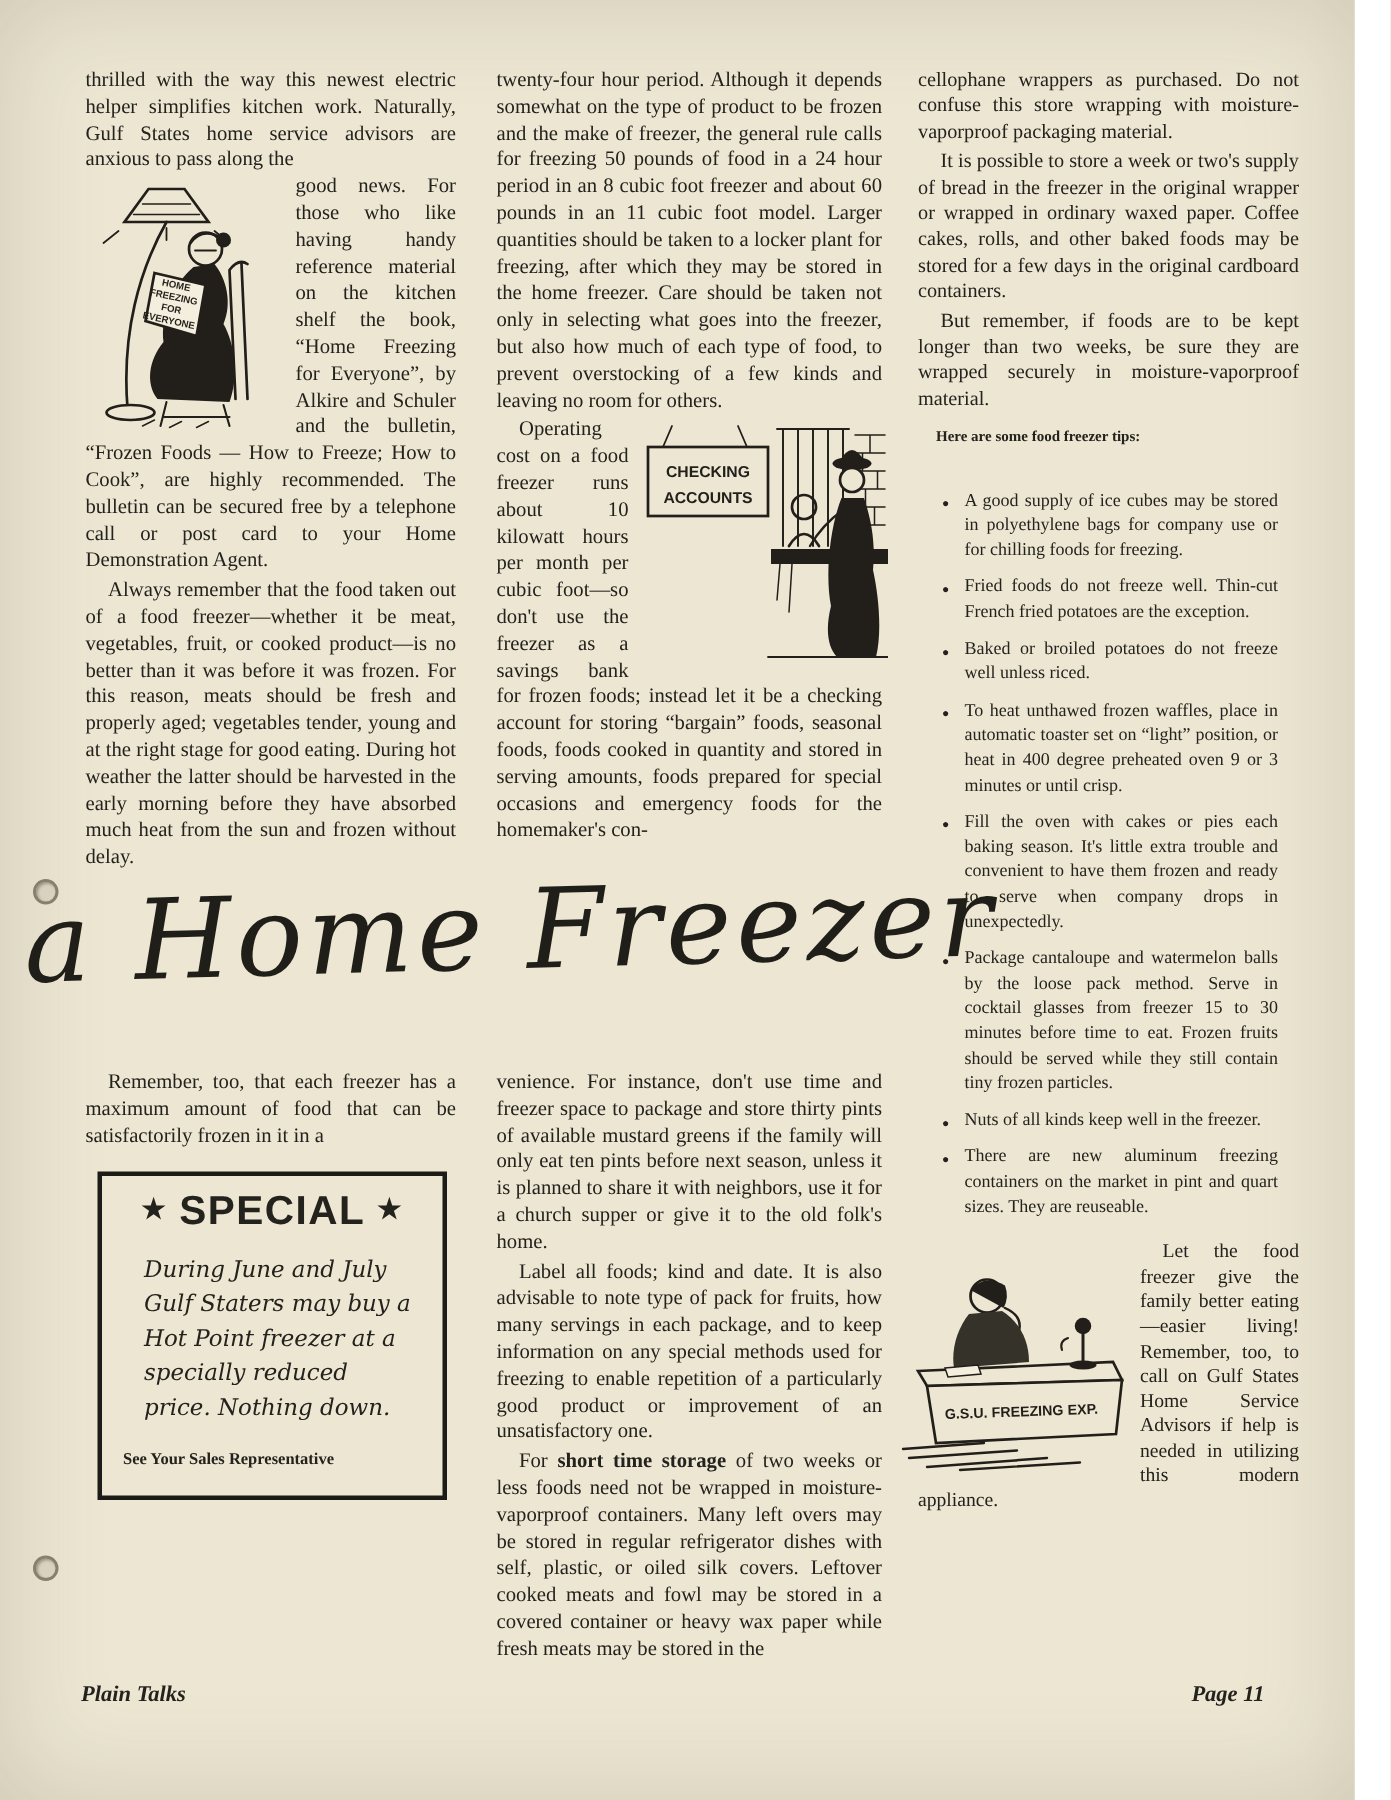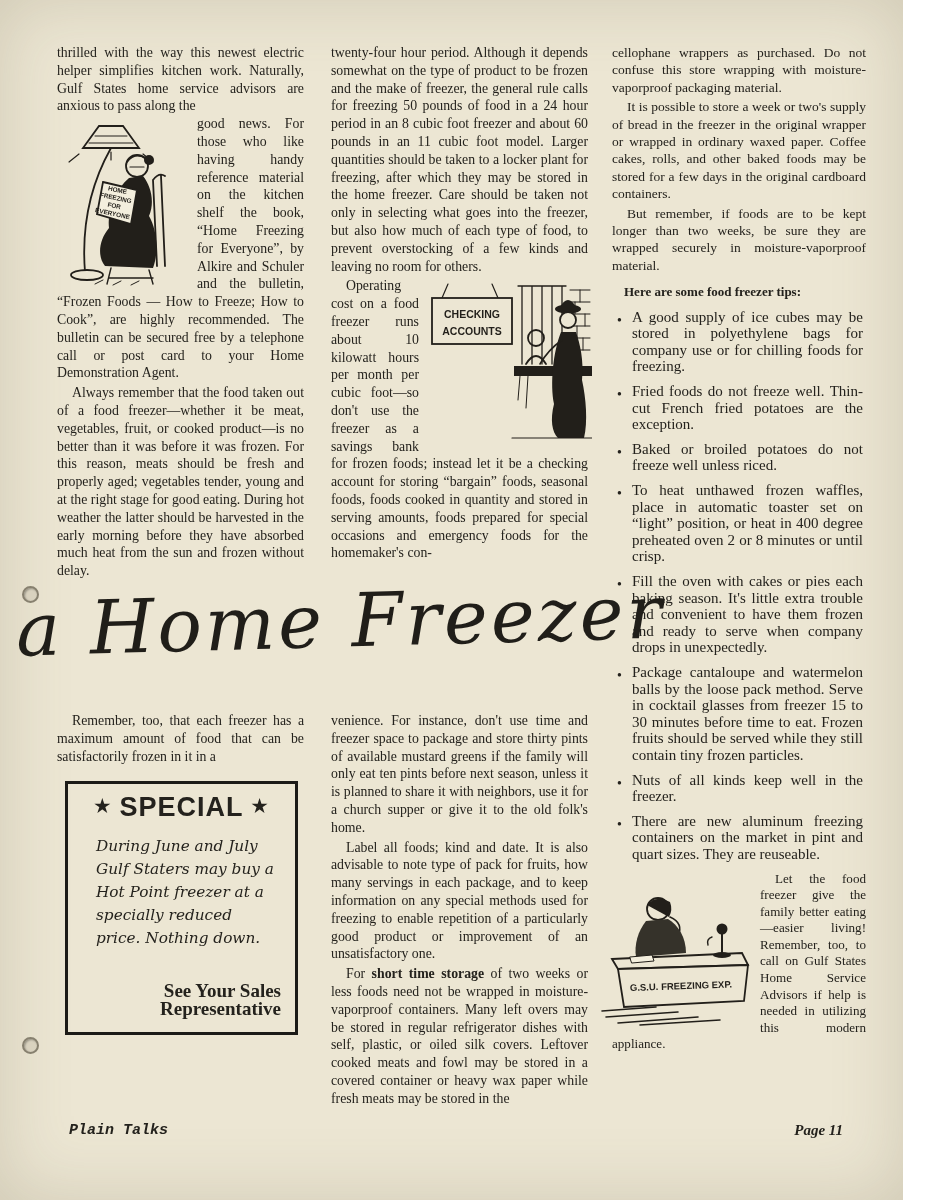--- a/index.html
+++ b/index.html
@@ -33,22 +33,22 @@
   }
 
   
   .illus { display:block; }
   .illus-reading  { float:left;  width:132px; height:168px; margin:3px 10px 2px -2px; }
   .illus-checking { float:right; width:164px; height:162px; margin:3px -4px 4px 9px; }
   .illus-desk     { float:left;  width:152px; height:152px; margin:4px 8px 2px -12px; }
   .illus text { font-family:"Liberation Sans", sans-serif; font-weight:bold; fill:#221f1a; }
 
   
-  .tips-heading { font-weight:bold; margin:9px 0 8px; text-indent:12px; font-size:13px; }
-  .tips { margin:3px; padding:0; list-style:none; font-size:15px; line-height:16.6px; }
+  .tips-heading { font-weight:bold; margin:9px 0 24px; text-indent:12px; font-size:10px; }
+  .tips { margin:14px; padding:0; list-style:none; font-size:12px; line-height:16.6px; }
   .tips li { position:relative; margin:0 0 8px; padding-left:17px; }
   .tips li::before { content:"●"; position:absolute; left:2px; top:3px; font-size:8px; }
 
   .closing-block { margin-top:6px; }
   .closing { font-size:13.1px; line-height:16.6px; }
 
   
   .special-box {
     margin:16px 6px 0 8px; border:3px solid #1c1b17;
     padding:12px 14px 14px; background:transparent;
@@ -56,29 +56,29 @@
   .special-title {
     text-align:center; font-family:"Liberation Sans", sans-serif;
     font-weight:bold; font-size:27px; letter-spacing:1px; margin:2px 0 18px;
   }
   .special-title .star { font-size:18px; vertical-align:4px; padding:0 8px; }
   .special-body {
     font-family:"DejaVu Serif", serif; font-style:italic;
     font-size:15.3px; line-height:23px; text-align:left;margin-left:14px;
   }
   .special-cta {
-    margin-top:32px; text-align:right; font-weight:bold; font-size:19px;
+    margin-top:15px; text-align:left; font-weight:bold; font-size:11px;
     font-family:"Liberation Serif", serif;
   }
 
   
   .footer-item {
     position:absolute; top:1122px; font-weight:bold; font-style:italic; font-size:15px;
   }
-  #footer-left  { left:69px;font-family:Liberation Mono, monospace; }
+  #footer-left  { left:54px; }
   #footer-right { right:60px;margin-left:36px; }
 
   
   .hole {
     position:absolute; left:22px; width:13px; height:13px; border-radius:50%;
     background:#d9d2bf; border:2px solid #87806f;
     box-shadow: inset 1px 1px 2px rgba(0,0,0,.3);
   }
   #hole-1 { top:586px; }
   #hole-2 { top:1037px; }
@@ -152,21 +152,21 @@
 
   <div class="col" id="col-right">
     <p class="p">cellophane wrappers as purchased. Do not confuse this store wrapping with moisture-vaporproof packaging material.</p>
     <p class="p indent">It is possible to store a week or two's supply of bread in the freezer in the original wrapper or wrapped in ordinary waxed paper. Coffee cakes, rolls, and other baked foods may be stored for a few days in the original cardboard containers.</p>
     <p class="p indent">But remember, if foods are to be kept longer than two weeks, be sure they are wrapped securely in moisture-vaporproof material.</p>
     <div class="tips-heading">Here are some food freezer tips:</div>
     <ul class="tips">
       <li>A good supply of ice cubes may be stored in polyethylene bags for company use or for chilling foods for freezing.</li>
       <li>Fried foods do not freeze well. Thin-cut French fried potatoes are the exception.</li>
       <li>Baked or broiled potatoes do not freeze well unless riced.</li>
-      <li>To heat unthawed frozen waffles, place in automatic toaster set on “light” position, or heat in 400 degree preheated oven 2 or 8 minutes or until crisp.</li>
+      <li>To heat unthawed frozen waffles, place in automatic toaster set on “light” position, or heat in 400 degree preheated oven 9 or 3 minutes or until crisp.</li>
       <li>Fill the oven with cakes or pies each baking season. It's little extra trouble and convenient to have them frozen and ready to serve when company drops in unexpectedly.</li>
       <li>Package cantaloupe and watermelon balls by the loose pack method. Serve in cocktail glasses from freezer 15 to 30 minutes before time to eat. Frozen fruits should be served while they still contain tiny frozen particles.</li>
       <li>Nuts of all kinds keep well in the freezer.</li>
       <li>There are new aluminum freezing containers on the market in pint and quart sizes. They are reuseable.</li>
     </ul>
     <div class="closing-block">
       <svg class="illus illus-desk" viewBox="0 0 152 152">
         <g stroke="#221f1a" stroke-width="1.8" fill="none" stroke-linecap="round">
           <circle cx="58" cy="34" r="11" fill="#ece6d3"></circle>
           <path d="M47 30 Q56 19 70 27 Q73 35 69 42 Z" fill="#221f1a" stroke="none"></path>

